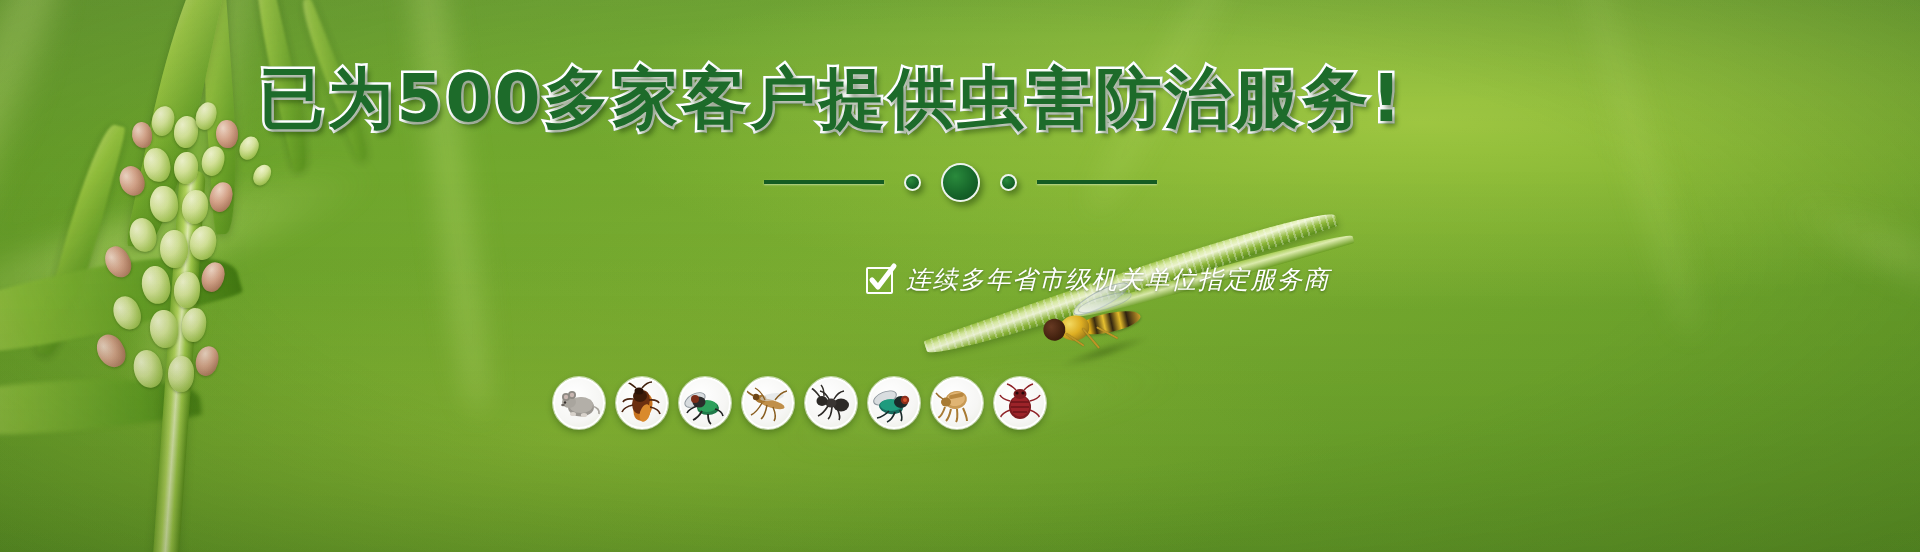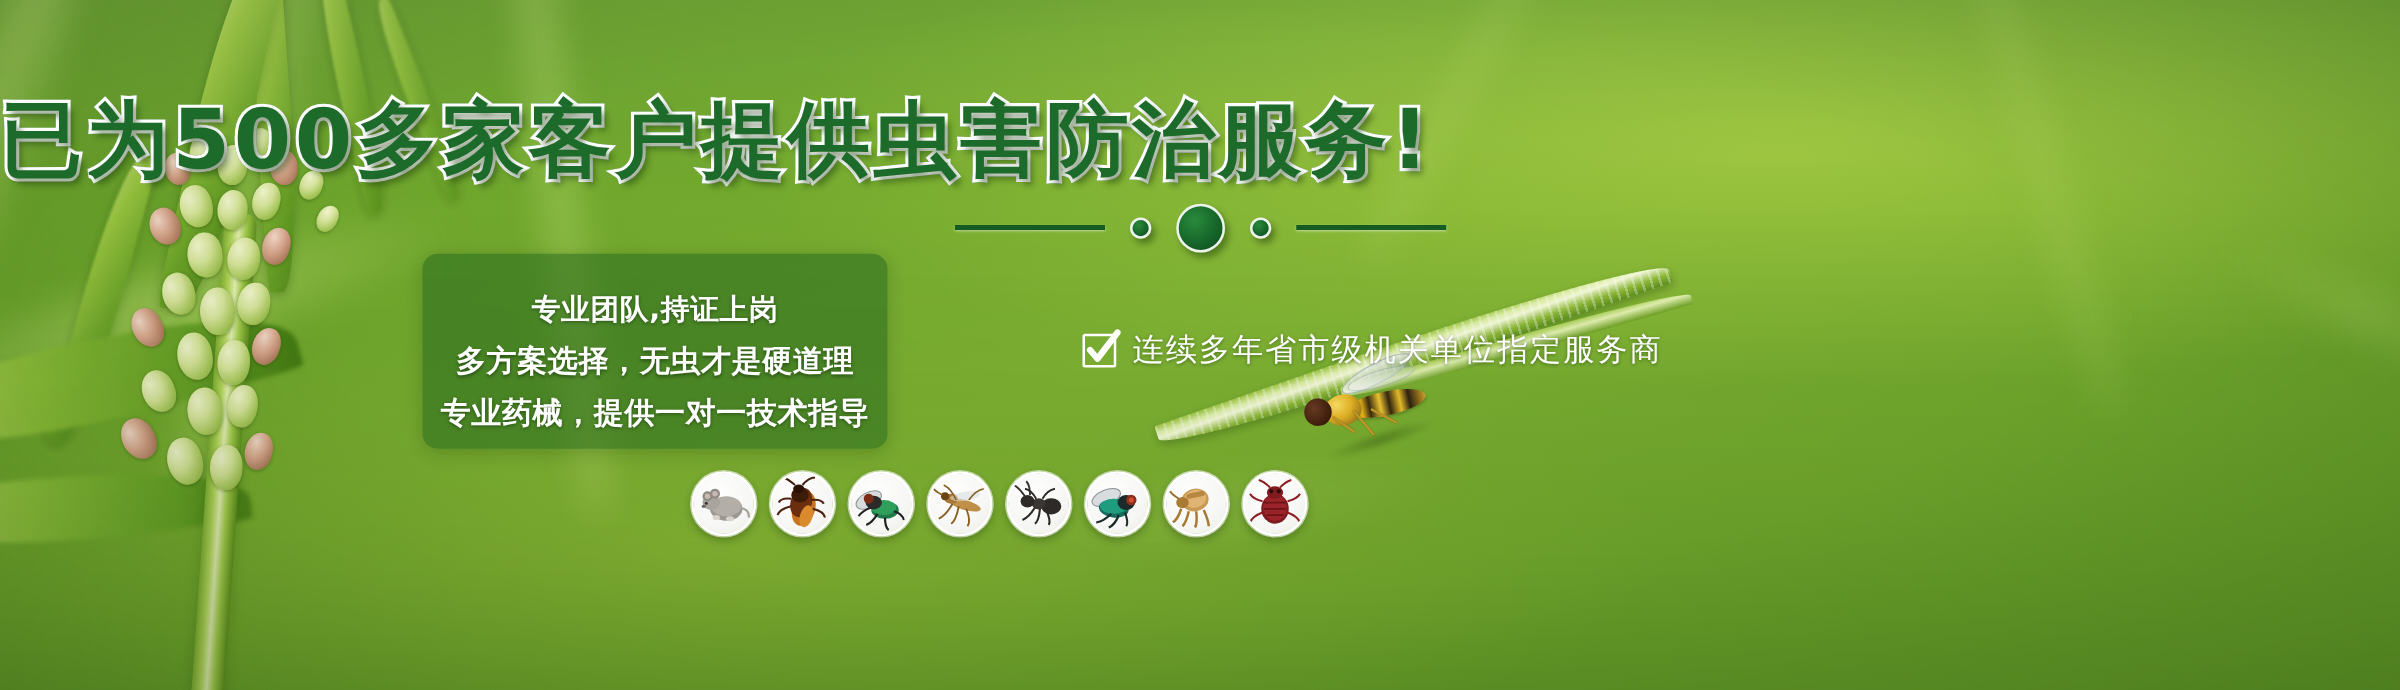--- a/index.html
+++ b/index.html
@@ -143,22 +143,22 @@
   .hf-l2 { left:40px; top:42px; width:26px; transform:rotate(62deg); }
   .hf-l3 { left:58px; top:40px; width:24px; transform:rotate(40deg); }
   .hf-shadow {
     position:absolute; left:1060px; top:345px; width:90px; height:13px;
     background:radial-gradient(ellipse, rgba(40,70,10,.42), rgba(40,70,10,0) 72%);
     transform:rotate(-18deg); filter:blur(2px);
   }
 
   
   .headline {
-    position:absolute; left:0; top:76px; width:1663px;
-    text-align:left;
+    position:absolute; left:0; top:63px; width:1663px;
+    text-align:center;
     font-size:66px; line-height:72px;
     font-weight:bold;
     letter-spacing:3px;
     color:#1d6b2a;
     -webkit-text-stroke:5px #ffffff;
     paint-order:stroke fill;
     text-shadow:4px 5px 5px rgba(20,50,5,.45);
     white-space:nowrap;
     font-family:"DejaVu Sans","Liberation Sans",sans-serif;
   }
@@ -205,21 +205,21 @@
   }
   .claim-line.l1 { font-size:23px; }
   .claim-line.l2 { font-size:24px; }
   .claim-line.l3 { font-size:24px; }
 
   
   .bullets {
     position:absolute; left:866px; top:265px;
     display:flex; flex-direction:column; gap:22px;
   }
-  .bullet { display:flex; align-items:center; gap:13px; }
+  .bullet { display:flex; align-items:center; gap:13px;font-style:italic; }
   .bullet-box {
     width:27px; height:27px; flex:0 0 27px;
     position:relative;
     border:2px solid #ffffff;
     border-radius:2px;
   }
   .bullet-box svg { position:absolute; left:-5px; top:-9px; width:38px; height:38px; }
   .bullet-text {
     color:#ffffff; font-size:25px; line-height:30px;
     letter-spacing:1.5px; white-space:nowrap;
@@ -324,25 +324,20 @@
   </div>
 
   <div class="divider-row">
     <span class="div-line"></span>
     <span class="div-dot dot-sm"></span>
     <span class="div-dot dot-lg"></span>
     <span class="div-dot dot-sm"></span>
     <span class="div-line"></span>
   </div>
 
-  <div class="claim-box">
-    <div class="claim-line l1">专业团队,持证上岗</div>
-    <div class="claim-line l2">多方案选择，无虫才是硬道理</div>
-    <div class="claim-line l3">专业药械，提供一对一技术指导</div>
-  </div>
 
   <div class="bullets">
     <div class="bullet">
       <span class="bullet-box">
         <svg viewBox="0 0 38 38">
             <path d="M9 20 L15 27 L31 6" fill="none" stroke="#ffffff" stroke-width="5" stroke-linecap="round" stroke-linejoin="round"></path>
           </svg>
       </span>
       <span class="bullet-text">连续多年省市级机关单位指定服务商</span>
     </div>

